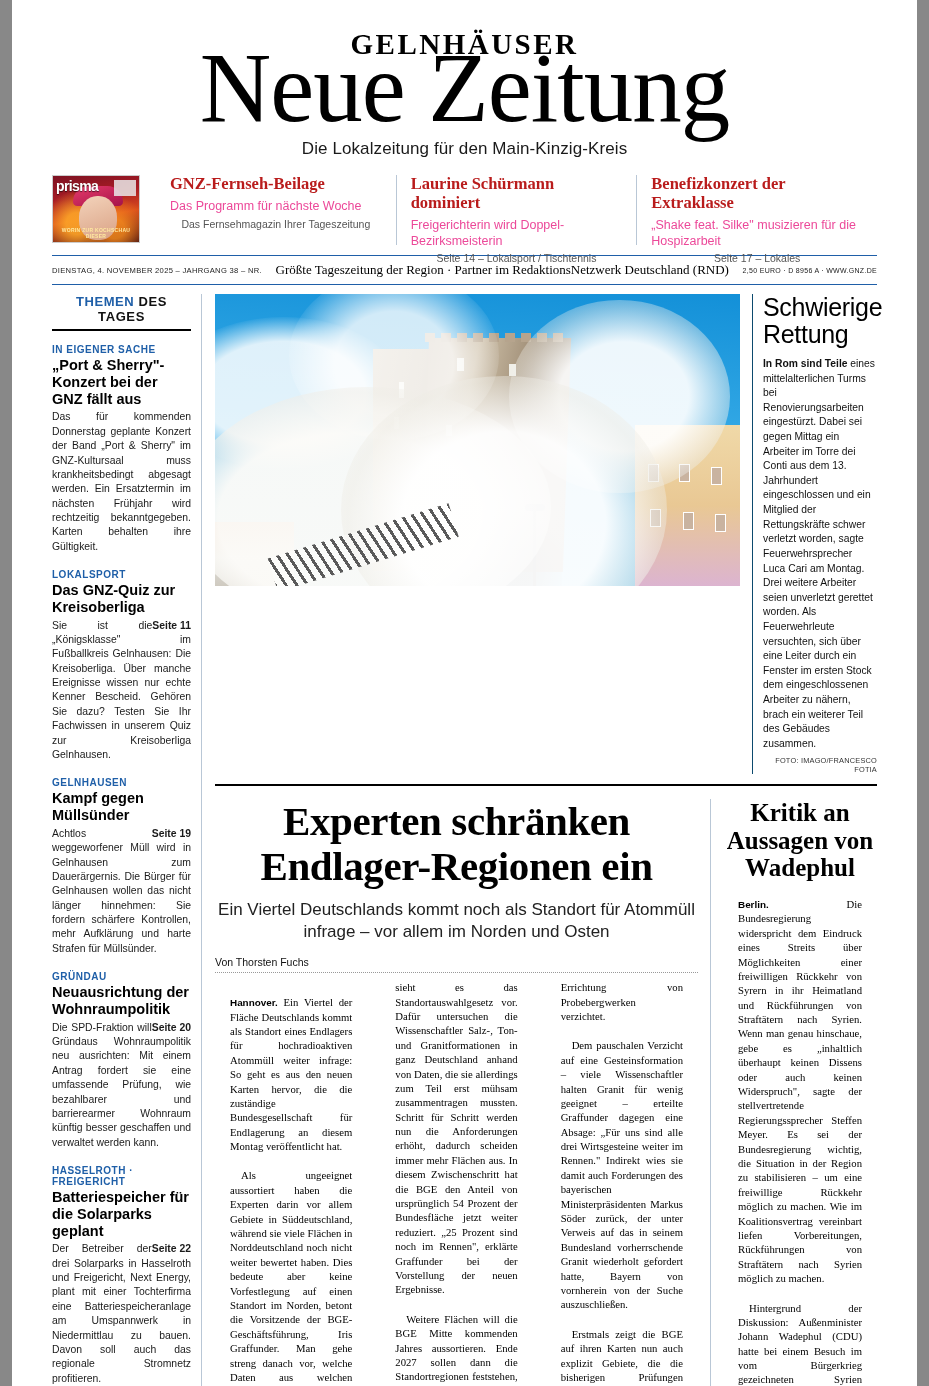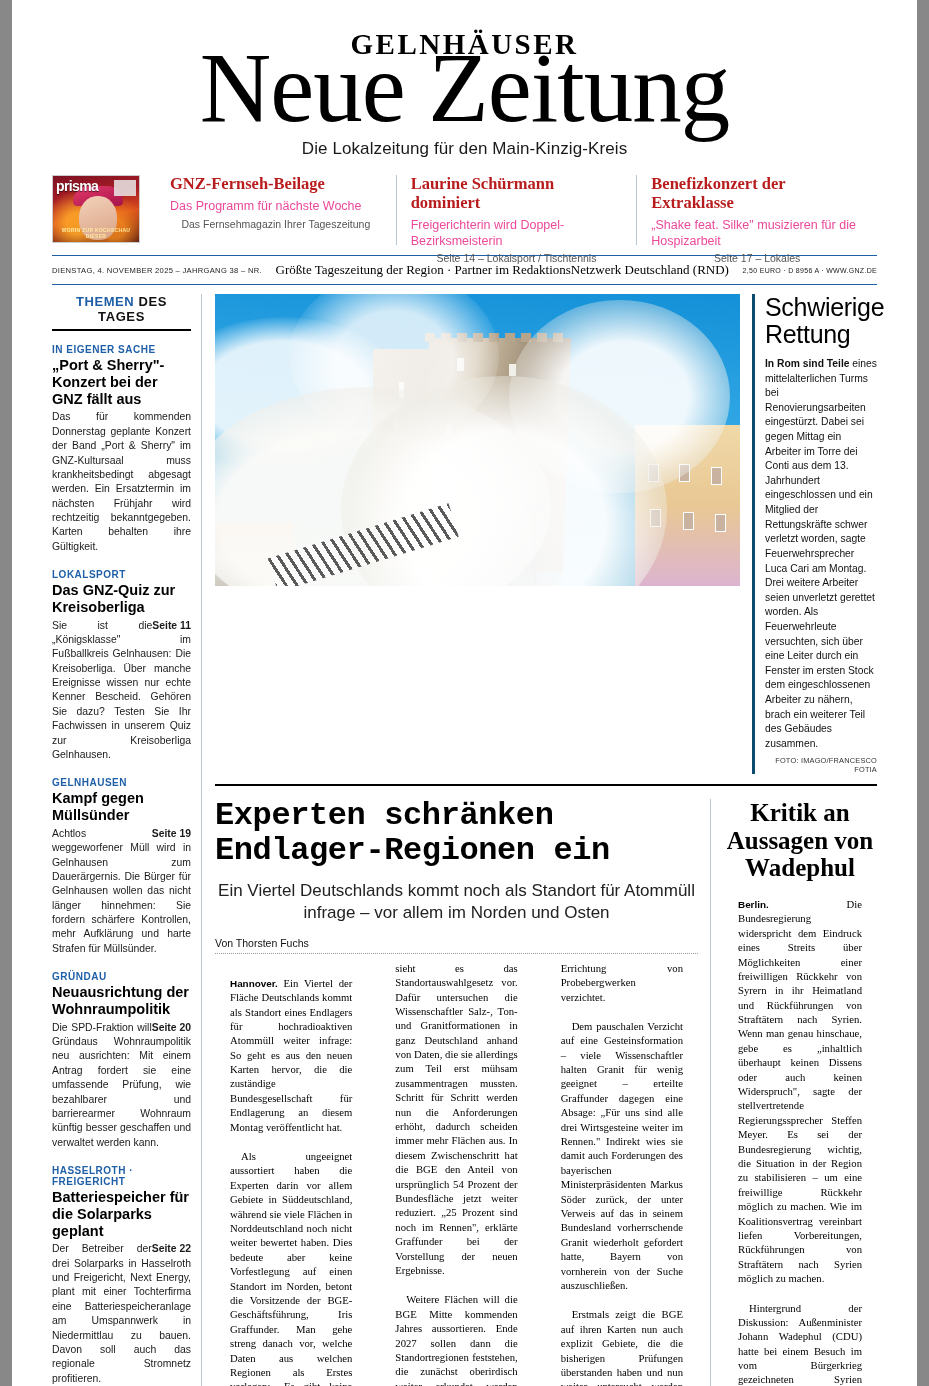--- a/index.html
+++ b/index.html
@@ -99,21 +99,21 @@
     font-size:14.5px;font-weight:bold;color:#000;line-height:1.16;margin-bottom:3px;
   }
   .side-item .s-text{
     font-size:10.4px;line-height:1.38;color:#1a1a1a;text-align:justify;
   }
   .side-item .s-page{font-weight:bold;float:right;}
 
   
   .top-row{display:flex;}
   .photo-col{flex:1;padding-right:12px;box-sizing:border-box;}
-  .rail{width:125px;flex:0 0 125px;border-left:3px solid #0c4a6e;padding-left:10px;box-sizing:border-box;}
+  .rail{width:125px;flex:0 0 125px;border-left:1px solid #0c4a6e;padding-left:10px;box-sizing:border-box;}
 
   .photo{
     width:100%;height:292px;position:relative;overflow:hidden;background:#1aa0e0;
   }
   .ph-sky{position:absolute;inset:0;background:linear-gradient(185deg,#1390d8 0%,#35aae6 45%,#7fc9ee 100%);}
   .ph-cloudL{position:absolute;left:-10%;top:8%;width:46%;height:52%;border-radius:50%;
     background:radial-gradient(ellipse at 50% 50%, rgba(255,255,255,.85) 0 48%, rgba(255,255,255,0) 72%);}
   .ph-tower{
     position:absolute;left:40%;top:15%;width:27%;height:80%;
     background:linear-gradient(100deg,#b6a48d 0%,#cdbfa7 28%,#9d8b74 60%,#7d6e5b 100%);
@@ -156,22 +156,22 @@
   .rail .r-text{font-size:10.3px;line-height:1.42;color:#111;text-align:left;}
   .rail .r-text b{font-weight:bold;}
   .rail .r-credit{font-size:7.4px;color:#333;margin-top:5px;letter-spacing:.2px;text-align:right;}
 
   
   .lead{display:flex;border-top:2px solid #000;margin-top:10px;padding-top:13px;}
   .lead-main{flex:1;padding-right:12px;box-sizing:border-box;}
   .lead-side{width:167px;flex:0 0 167px;border-left:1px solid #b9c7d6;padding-left:12px;box-sizing:border-box;}
 
   .lead h1{
-    font-family:Liberation Mono, monospace;font-weight:bold;font-size:32px;line-height:1.08;
-    margin:0 0 11px 0;letter-spacing:-0.4px;
+    font-family:Liberation Serif, serif;font-weight:bold;font-size:41px;line-height:1.08;
+    text-align:center;margin:0 0 11px 0;letter-spacing:-0.4px;
   }
   .lead .deck{
     font-size:17px;line-height:1.3;text-align:center;color:#222;margin-bottom:13px;font-weight:normal;
   }
   .byline{font-size:10.5px;color:#111;border-bottom:1px dotted #999;padding-bottom:4px;margin-bottom:7px;}
   .cols3{column-count:3;column-gap:13px;column-rule:none;}
   .bodytext{
     font-family:"Liberation Serif",serif;font-size:10.7px;line-height:1.345;
     text-align:justify;color:#000;
   }

